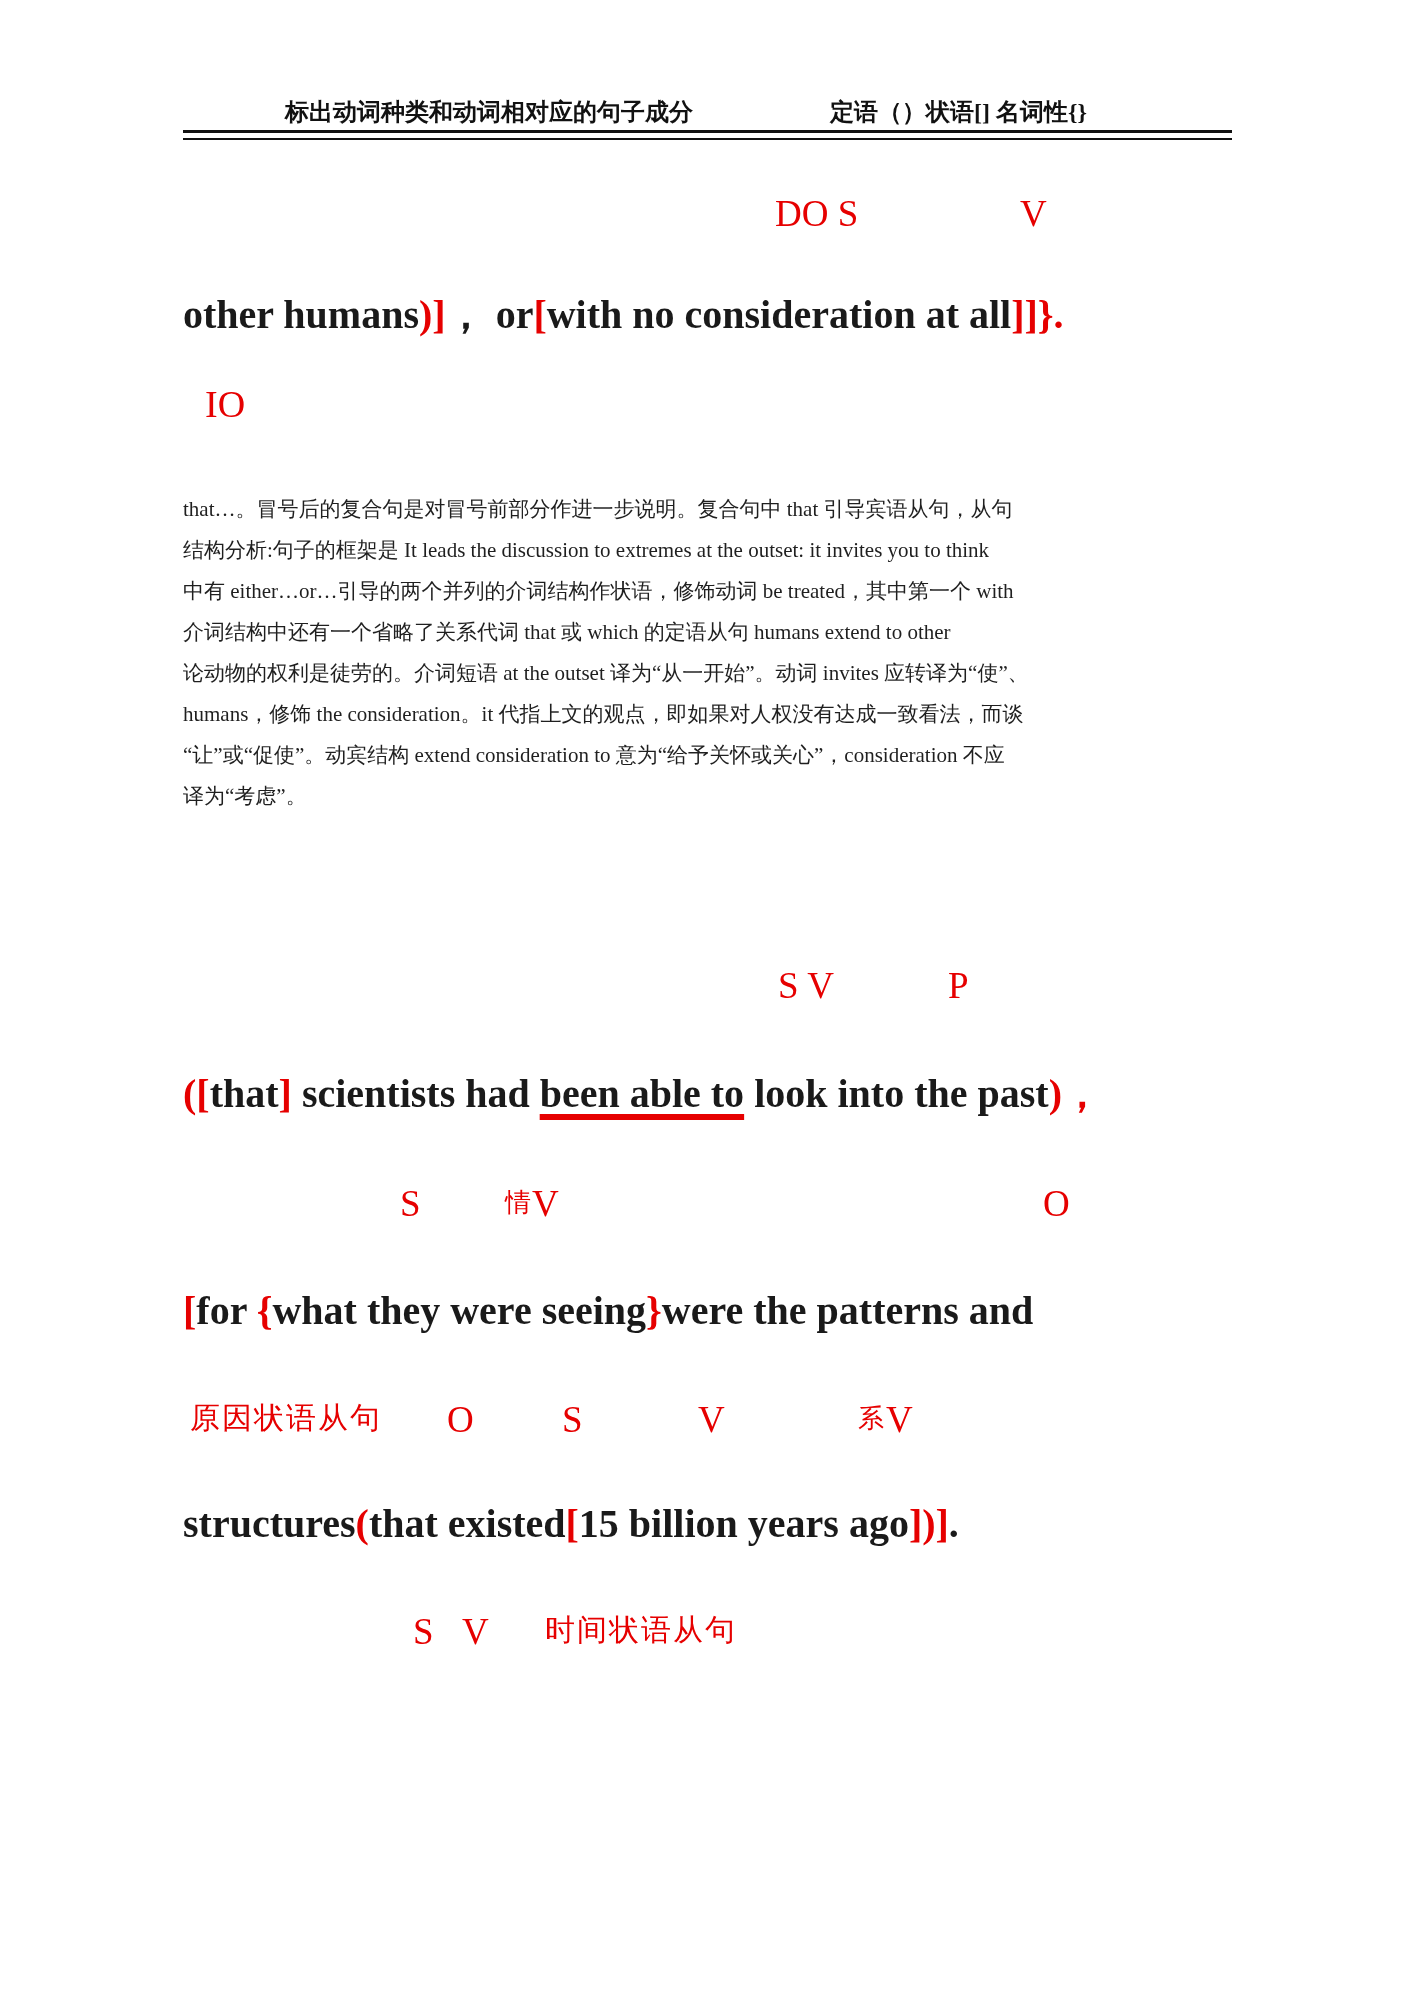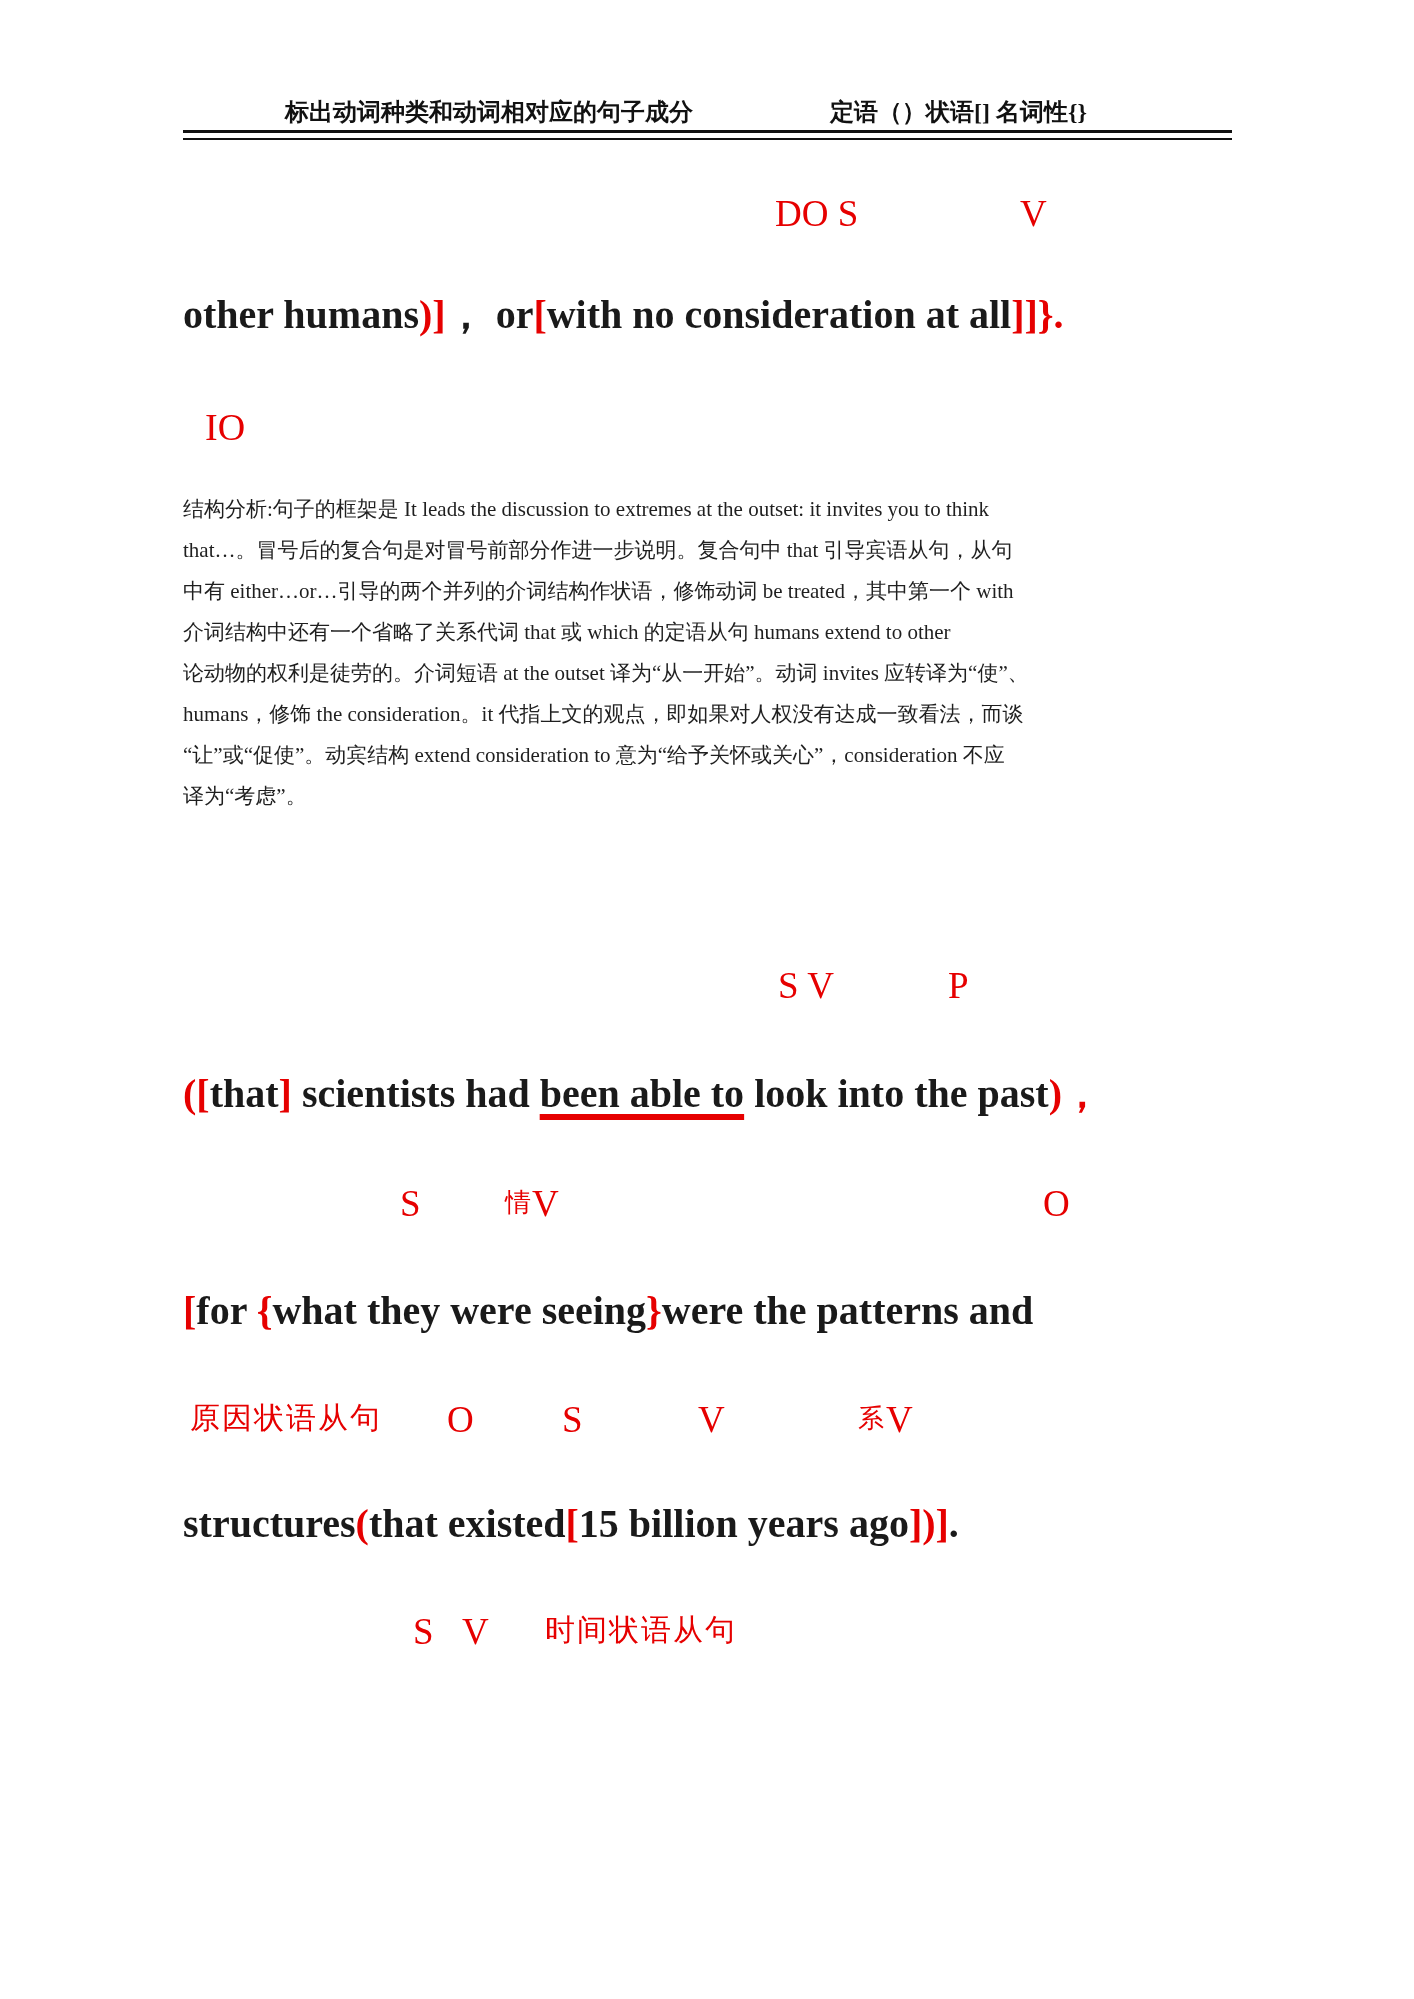--- a/index.html
+++ b/index.html
@@ -46,25 +46,25 @@
   <div class="rule" style="top:130px; height:3px"></div>
   <div class="rule" style="top:138px; height:2px"></div>
 
   <div class="anno-row" style="top:186px">
       <span style="left: 775px;">DO S</span>
       <span style="left: 1020px;">V</span>
     </div>
 
   <div class="sentence" style="top:292px"><span class="k">other humans</span><span class="r">)]</span><span class="k">， or</span><span class="r">[</span><span class="k">with no consideration at all</span><span class="r">]]}.</span></div>
 
-  <div class="io" style="top:408px">IO</div>
+  <div class="io" style="top:385px">IO</div>
 
   <div class="para" style="top:489px">
+      <div class="ln">that…。冒号后的复合句是对冒号前部分作进一步说明。复合句中 that 引导宾语从句，从句</div>
       <div class="ln">结构分析:句子的框架是 It leads the discussion to extremes at the outset: it invites you to think</div>
-      <div class="ln">that…。冒号后的复合句是对冒号前部分作进一步说明。复合句中 that 引导宾语从句，从句</div>
       <div class="ln">中有 either…or…引导的两个并列的介词结构作状语，修饰动词 be treated，其中第一个 with</div>
       <div class="ln">介词结构中还有一个省略了关系代词 that 或 which 的定语从句 humans extend to other</div>
       <div class="ln">论动物的权利是徒劳的。介词短语 at the outset 译为“从一开始”。动词 invites 应转译为“使”、</div>
       <div class="ln">humans，修饰 the consideration。it 代指上文的观点，即如果对人权没有达成一致看法，而谈</div>
       <div class="ln">“让”或“促使”。动宾结构 extend consideration to 意为“给予关怀或关心”，consideration 不应</div>
       <div class="ln">译为“考虑”。</div>
     </div>
 
 
   <div class="anno-row" style="top:958px">

